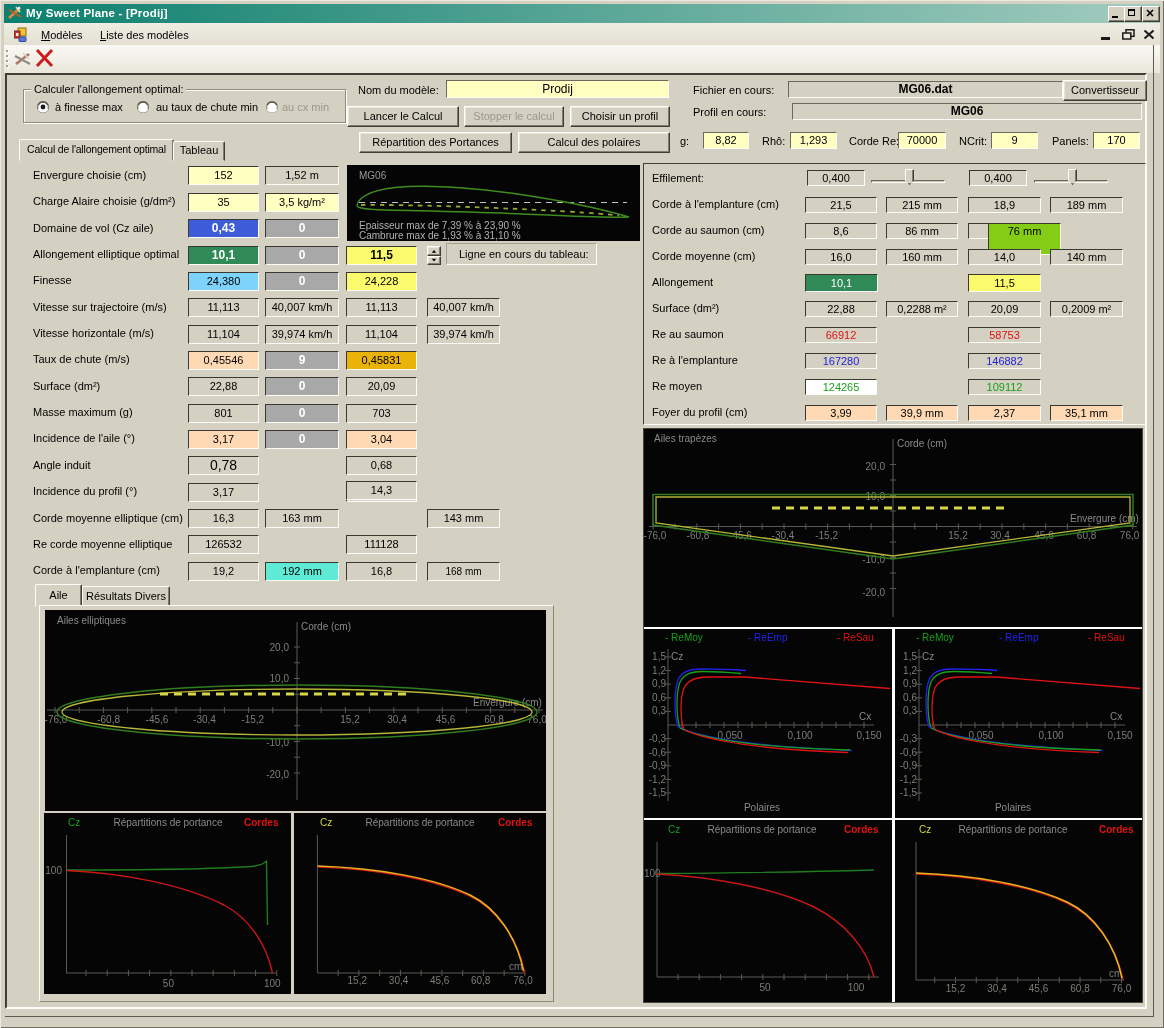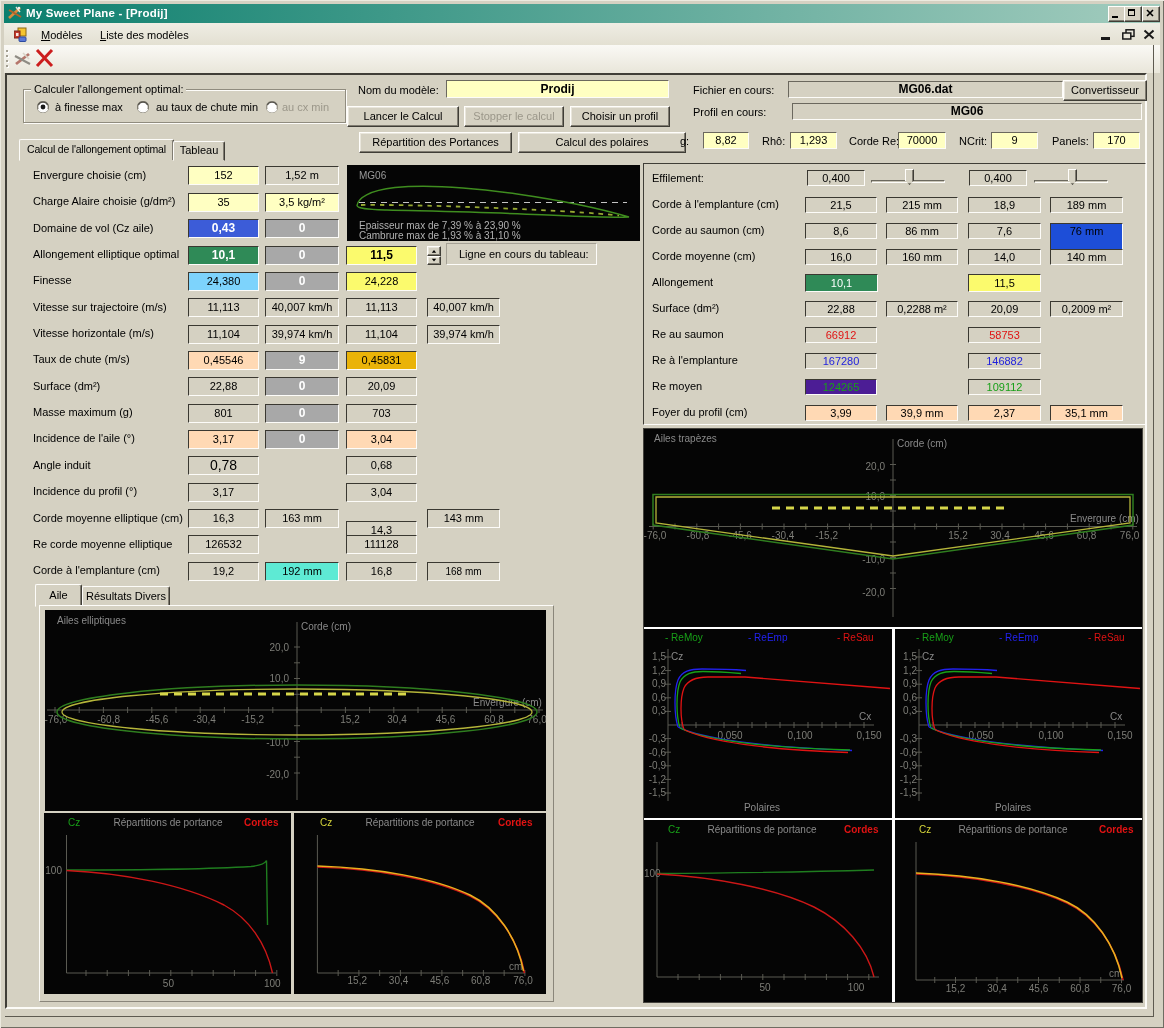--- a/index.html
+++ b/index.html
@@ -88,31 +88,31 @@
     <path d="M1.2 3.5 A5 5 0 0 1 9.8 3.5" fill="none" stroke="#55534c" stroke-width="1.2"></path>
   </svg>
 <div class="lbl" style="left:156px;top:101px">au taux de chute min</div>
 <svg class="ab" style="left:266px;top:101px" width="12" height="12" viewBox="0 0 11 11">
     <circle cx="5.5" cy="5.5" r="5" fill="#fff" stroke="#9b978a" stroke-width="1.3"></circle>
     <path d="M1.2 7.5 A5 5 0 0 0 9.8 7.5" fill="none" stroke="#fff" stroke-width="1.2"></path>
     <path d="M1.2 3.5 A5 5 0 0 1 9.8 3.5" fill="none" stroke="#55534c" stroke-width="1.2"></path>
   </svg>
 <div class="lbl" style="left:282px;top:101px;color:#9b978a">au cx min</div>
 <div class="lbl" style="left:358px;top:84px">Nom du modèle:</div>
-<div class="fld2" style="left:446px;top:80px;width:223px;height:18px;background:#ffffc2;font-weight:bold;line-height:16px;font-size:12px">Prodij</div>
+<div class="fld2" style="left:446px;top:80px;width:223px;height:18px;background:#ffffc2;font-weight:normal;line-height:16px;font-size:12px">Prodij</div>
 <div class="lbl" style="left:693px;top:84px">Fichier en cours:</div>
 <div class="fld2" style="left:788px;top:81px;width:275px;height:17px;font-weight:bold;line-height:15px;font-size:12px">MG06.dat</div>
 <div class="btn" style="left:1063px;top:80px;width:84px;height:21px;line-height:19px">Convertisseur</div>
 <div class="btn" style="left:347px;top:106px;width:112px;height:21px;line-height:19px">Lancer le Calcul</div>
 <div class="btn" style="left:464px;top:106px;width:100px;height:21px;line-height:19px;color:#9b978a">Stopper le calcul</div>
 <div class="btn" style="left:570px;top:106px;width:100px;height:21px;line-height:19px">Choisir un profil</div>
 <div class="lbl" style="left:693px;top:106px">Profil en cours:</div>
 <div class="fld2" style="left:792px;top:103px;width:350px;height:17px;font-weight:bold;line-height:15px;font-size:12px">MG06</div>
 <div class="btn" style="left:359px;top:132px;width:153px;height:21px;line-height:19px">Répartition des Portances</div>
-<div class="btn" style="left:518px;top:132px;width:168px;height:21px;line-height:19px">Calcul des polaires</div>
+<div class="btn" style="left:518px;top:132px;width:152px;height:21px;line-height:19px">Calcul des polaires</div>
 <div class="lbl" style="left:680px;top:135px">g:</div>
 <div class="fld2" style="left:703px;top:132px;width:46px;height:17px;background:#ffffc2;line-height:15px">8,82</div>
 <div class="lbl" style="left:762px;top:135px">Rhô:</div>
 <div class="fld2" style="left:790px;top:132px;width:47px;height:17px;background:#ffffc2;line-height:15px">1,293</div>
 <div class="lbl" style="left:849px;top:135px">Corde Re:</div>
 <div class="fld2" style="left:898px;top:132px;width:48px;height:17px;background:#ffffc2;line-height:15px">70000</div>
 <div class="lbl" style="left:959px;top:135px">NCrit:</div>
 <div class="fld2" style="left:991px;top:132px;width:47px;height:17px;background:#ffffc2;line-height:15px">9</div>
 <div class="lbl" style="left:1052px;top:135px">Panels:</div>
 <div class="fld2" style="left:1093px;top:132px;width:47px;height:17px;background:#ffffc2;line-height:15px">170</div>
@@ -167,21 +167,21 @@
 <div class="fld" style="left:346px;top:430px;width:71px;height:19px;background:#ffd9b4;color:#000;line-height:17px;font-size:11px">3,04</div>
 <div class="lbl" style="left:33px;top:459px">Angle induit</div>
 <div class="fld" style="left:188px;top:456px;width:71px;height:19px;background:#d5d1c2;color:#000;line-height:17px;font-size:14px">0,78</div>
 <div class="fld" style="left:346px;top:456px;width:71px;height:19px;background:#d5d1c2;color:#000;line-height:17px;font-size:11px">0,68</div>
 <div class="lbl" style="left:33px;top:485px">Incidence du profil (°)</div>
 <div class="fld" style="left:188px;top:483px;width:71px;height:19px;background:#d5d1c2;color:#000;line-height:17px;font-size:11px">3,17</div>
 <div class="fld" style="left:346px;top:483px;width:71px;height:19px;background:#d5d1c2;color:#000;line-height:17px;font-size:11px">3,04</div>
 <div class="lbl" style="left:33px;top:512px">Corde moyenne elliptique (cm)</div>
 <div class="fld" style="left:188px;top:509px;width:71px;height:19px;background:#d5d1c2;color:#000;line-height:17px;font-size:11px">16,3</div>
 <div class="fld" style="left:265px;top:509px;width:74px;height:19px;background:#d5d1c2;color:#000;line-height:17px;font-size:11px">163 mm</div>
-<div class="fld" style="left:346px;top:521px;width:71px;height:19px;background:#d5d1c2;color:#000;line-height:17px;font-size:11px">14,3</div>
+<div class="fld" style="left:346px;top:481px;width:71px;height:19px;background:#d5d1c2;color:#000;line-height:17px;font-size:11px">14,3</div>
 <div class="fld" style="left:427px;top:509px;width:73px;height:19px;background:#d5d1c2;color:#000;line-height:17px;font-size:11px">143 mm</div>
 <div class="lbl" style="left:33px;top:538px">Re corde moyenne elliptique</div>
 <div class="fld" style="left:188px;top:535px;width:71px;height:19px;background:#d5d1c2;color:#000;line-height:17px;font-size:11px">126532</div>
 <div class="fld" style="left:346px;top:535px;width:71px;height:19px;background:#d5d1c2;color:#000;line-height:17px;font-size:11px">111128</div>
 <div class="lbl" style="left:33px;top:564px">Corde à l'emplanture (cm)</div>
 <div class="fld" style="left:188px;top:562px;width:71px;height:19px;background:#d5d1c2;color:#000;line-height:17px;font-size:11px">19,2</div>
 <div class="fld" style="left:265px;top:562px;width:74px;height:19px;background:#5eead4;color:#000;line-height:17px;font-size:11px">192 mm</div>
 <div class="fld" style="left:346px;top:562px;width:71px;height:19px;background:#d5d1c2;color:#000;line-height:17px;font-size:11px">16,8</div>
 <div class="fld" style="left:427px;top:562px;width:73px;height:19px;background:#d5d1c2;color:#000;line-height:17px;font-size:10px">168 mm</div>
 <div class="ab" style="left:427px;top:246px;width:14px;height:19px">
@@ -215,42 +215,42 @@
 <div class="ab" style="left:1068px;top:169px;width:9px;height:16px;background:#d5d1c2;border:1px solid;border-color:#fffefb #3f3d36 #3f3d36 #fffefb;box-shadow:inset -1px -1px 0 #807c71;clip-path:polygon(0 0,100% 0,100% 70%,50% 100%,0 70%);box-sizing:border-box"></div>
 <div class="lbl" style="left:652px;top:198px">Corde à l'emplanture (cm)</div>
 <div class="fld" style="left:805px;top:197px;width:72px;height:16px;background:#d5d1c2;color:#000;line-height:14px">21,5</div>
 <div class="fld" style="left:886px;top:197px;width:72px;height:16px;background:#d5d1c2;color:#000;line-height:14px">215 mm</div>
 <div class="fld" style="left:968px;top:197px;width:73px;height:16px;background:#d5d1c2;color:#000;line-height:14px">18,9</div>
 <div class="fld" style="left:1050px;top:197px;width:73px;height:16px;background:#d5d1c2;color:#000;line-height:14px">189 mm</div>
 <div class="lbl" style="left:652px;top:224px">Corde au saumon (cm)</div>
 <div class="fld" style="left:805px;top:223px;width:72px;height:16px;background:#d5d1c2;color:#000;line-height:14px">8,6</div>
 <div class="fld" style="left:886px;top:223px;width:72px;height:16px;background:#d5d1c2;color:#000;line-height:14px">86 mm</div>
 <div class="fld" style="left:968px;top:223px;width:73px;height:16px;background:#d5d1c2;color:#000;line-height:14px">7,6</div>
-<div class="fld" style="left:1050px;top:223px;width:73px;height:32px;background:#1d4ed8;color:#000;line-height:14px">76 mm</div>
+<div class="fld" style="left:988px;top:223px;width:73px;height:32px;background:#84cc16;color:#000;line-height:14px">76 mm</div>
 <div class="lbl" style="left:652px;top:250px">Corde moyenne (cm)</div>
 <div class="fld" style="left:805px;top:249px;width:72px;height:16px;background:#d5d1c2;color:#000;line-height:14px">16,0</div>
 <div class="fld" style="left:886px;top:249px;width:72px;height:16px;background:#d5d1c2;color:#000;line-height:14px">160 mm</div>
 <div class="fld" style="left:968px;top:249px;width:73px;height:16px;background:#d5d1c2;color:#000;line-height:14px">14,0</div>
 <div class="fld" style="left:1050px;top:249px;width:73px;height:16px;background:#d5d1c2;color:#000;line-height:14px">140 mm</div>
 <div class="lbl" style="left:652px;top:276px">Allongement</div>
 <div class="fld" style="left:805px;top:274px;width:73px;height:18px;background:#2f8a57;color:#fff;line-height:16px">10,1</div>
 <div class="fld" style="left:968px;top:274px;width:73px;height:18px;background:#fbfa6d;line-height:16px">11,5</div>
 <div class="lbl" style="left:652px;top:302px">Surface (dm²)</div>
 <div class="fld" style="left:805px;top:301px;width:72px;height:16px;background:#d5d1c2;color:#000;line-height:14px">22,88</div>
 <div class="fld" style="left:886px;top:301px;width:72px;height:16px;background:#d5d1c2;color:#000;line-height:14px">0,2288 m²</div>
 <div class="fld" style="left:968px;top:301px;width:73px;height:16px;background:#d5d1c2;color:#000;line-height:14px">20,09</div>
 <div class="fld" style="left:1050px;top:301px;width:73px;height:16px;background:#d5d1c2;color:#000;line-height:14px">0,2009 m²</div>
 <div class="lbl" style="left:652px;top:328px">Re au saumon</div>
 <div class="fld" style="left:805px;top:327px;width:72px;height:16px;background:#d5d1c2;color:#e01313;line-height:14px">66912</div>
 <div class="fld" style="left:968px;top:327px;width:73px;height:16px;background:#d5d1c2;color:#e01313;line-height:14px">58753</div>
 <div class="lbl" style="left:652px;top:354px">Re à l'emplanture</div>
 <div class="fld" style="left:805px;top:353px;width:72px;height:16px;background:#d5d1c2;color:#2222dd;line-height:14px">167280</div>
 <div class="fld" style="left:968px;top:353px;width:73px;height:16px;background:#d5d1c2;color:#2222dd;line-height:14px">146882</div>
 <div class="lbl" style="left:652px;top:380px">Re moyen</div>
-<div class="fld" style="left:805px;top:379px;width:72px;height:16px;background:#4c1d95;color:#18a018;line-height:14px">124265</div>
+<div class="fld" style="left:805px;top:379px;width:72px;height:16px;background:#ffffff;color:#18a018;line-height:14px">124265</div>
 <div class="fld" style="left:968px;top:379px;width:73px;height:16px;background:#d5d1c2;color:#18a018;line-height:14px">109112</div>
 <div class="lbl" style="left:652px;top:406px">Foyer du profil (cm)</div>
 <div class="fld" style="left:805px;top:405px;width:72px;height:16px;background:#ffd9b4;color:#000;line-height:14px">3,99</div>
 <div class="fld" style="left:886px;top:405px;width:72px;height:16px;background:#ffd9b4;color:#000;line-height:14px">39,9 mm</div>
 <div class="fld" style="left:968px;top:405px;width:73px;height:16px;background:#ffd9b4;color:#000;line-height:14px">2,37</div>
 <div class="fld" style="left:1050px;top:405px;width:73px;height:16px;background:#ffd9b4;color:#000;line-height:14px">35,1 mm</div>
 <div class="ab" style="left:35px;top:584px;width:45px;height:21px;background:#d5d1c2;
  border:1px solid;border-color:#fdfcf9 #3f3d36 #d5d1c2 #fdfcf9;border-radius:2px 2px 0 0;
  box-shadow:inset -1px 0 0 #807c71;font-size:11px;text-align:center;line-height:20px">Aile</div>
 <div class="ab" style="left:82px;top:586px;width:86px;height:19px;background:#d5d1c2;

